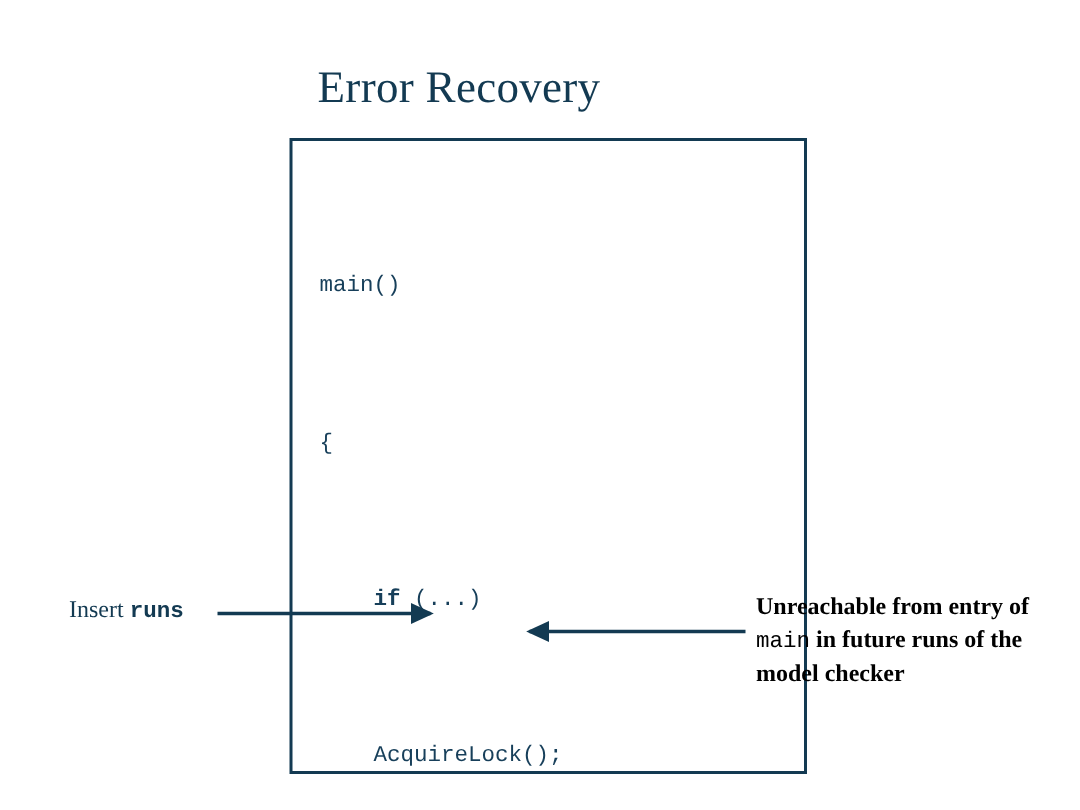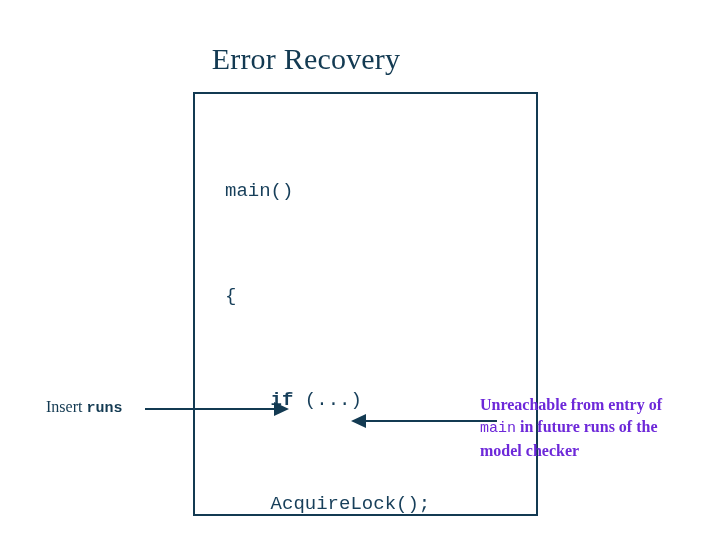--- a/index.html
+++ b/index.html
@@ -47,23 +47,23 @@
     box-sizing: border-box;
     background: #ffffff;
   }
   #code-listing {
     position: absolute;
     left: 193px;
     top: 92px;
     width: 345px;
     height: 424px;
     box-sizing: border-box;
-    padding: 8px 0 0 32px;
+    padding: 8px 0 0 20px;
     font-family: "Liberation Mono", monospace;
-    font-size: 19px;
+    font-size: 15px;
     line-height: 26.1px;
     color: #173f5a;
     white-space: pre;
   }
   .code-line {
     height: 26.1px;
     white-space: pre;
     position: relative;
   }
   .kw {
@@ -82,28 +82,28 @@
   }
   #insert-halt-label .mono {
     font-family: "Liberation Mono", monospace;
     font-weight: bold;
     font-size: 15px;
   }
 
   
   #unreachable-note {
     position: absolute;
-    left: 480px;
+    left: 504px;
     top: 394px;
     width: 205px;
     font-family: "Liberation Serif", serif;
     font-weight: bold;
     font-size: 16px;
     line-height: 22px;
-    color: #6d28d9;
+    color: #000000;
   }
   #unreachable-note .mono {
     font-family: "Liberation Mono", monospace;
     font-weight: normal;
     font-size: 15px;
   }
 
   
   .arrow-svg {
     position: absolute;

